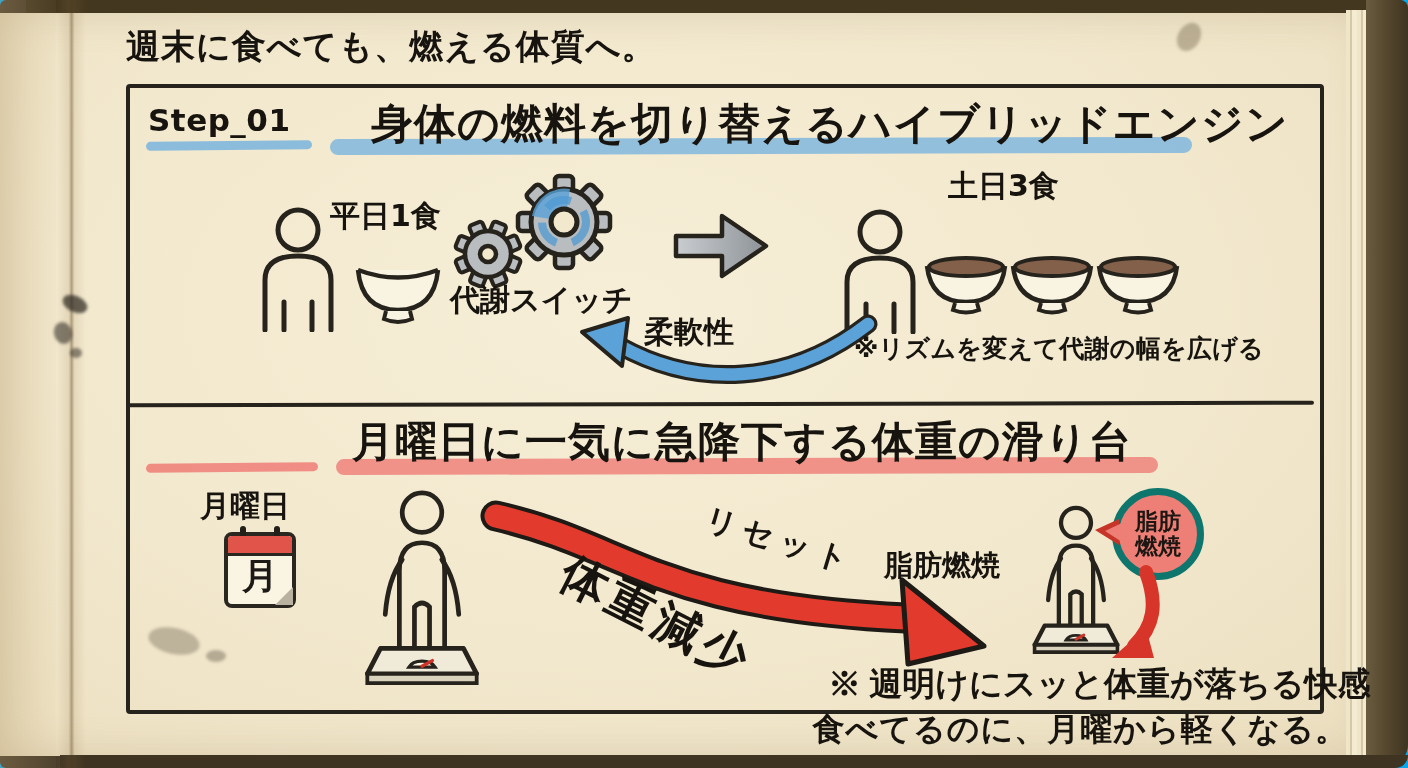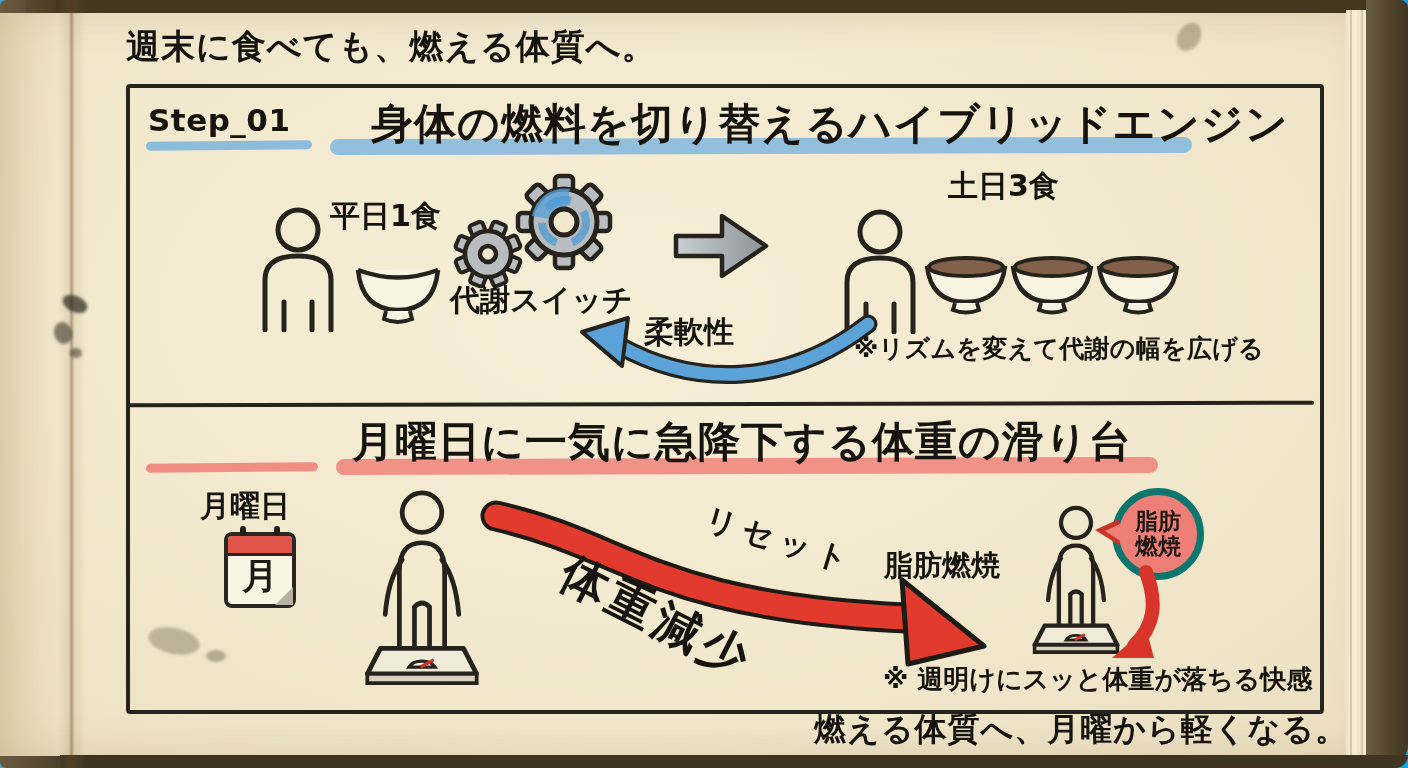--- a/index.html
+++ b/index.html
@@ -238,17 +238,17 @@
     <div class="badge-tail-inner"></div>
     <span>脂肪</span>
     <span>燃焼</span>
   </div>
 
   <svg class="abs" style="left:1102px;top:564px;" width="74" height="104" viewBox="0 0 74 104">
     <path d="M44,8 C56,40 52,62 32,82" fill="none" stroke="#d8352a" stroke-width="14" stroke-linecap="round"></path>
     <polygon points="10,94 44,64 52,94" fill="#d8352a"></polygon>
   </svg>
 
-  <div class="txt" style="left:883px;top:662px;font-size:26px;">※ 週明けにスッと体重が落ちる快感</div>
-
-  <div class="txt tagline-bottom">燃える体質へ、月曜から軽くなる。</div>
+  <div class="txt" style="left:828px;top:662px;font-size:33px;font-family:Liberation Serif, serif;">※ 週明けにスッと体重が落ちる快感</div>
+
+  <div class="txt tagline-bottom">食べてるのに、月曜から軽くなる。</div>
 
 </div>
 
 </body></html>

